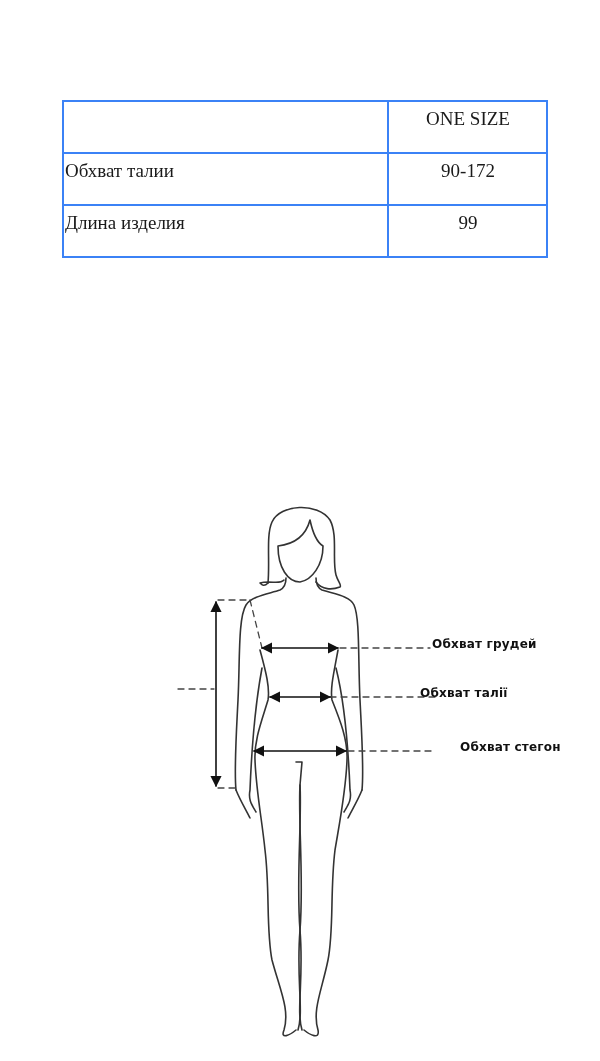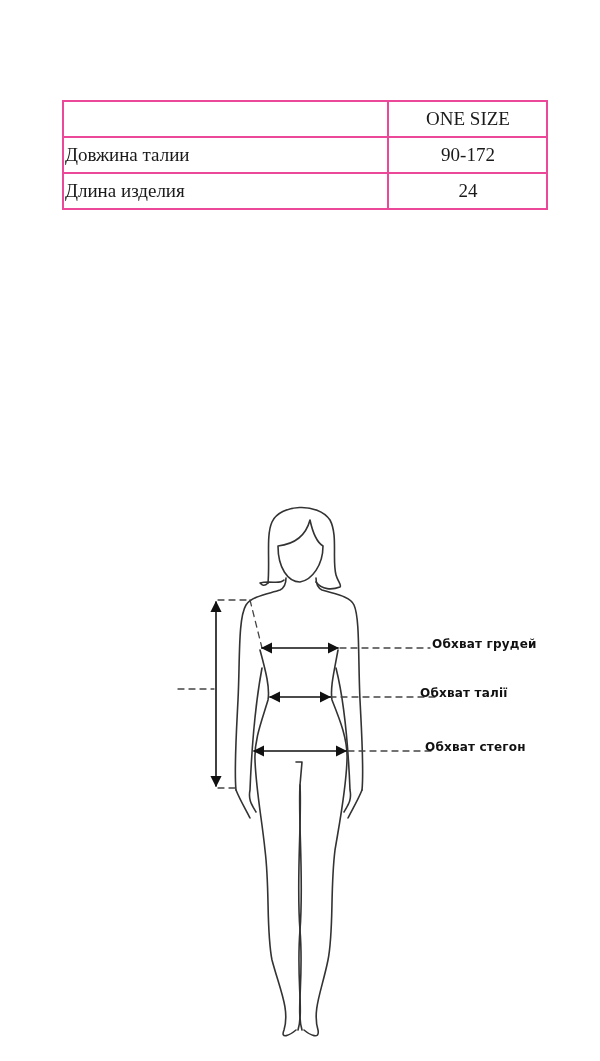--- a/index.html
+++ b/index.html
@@ -4,21 +4,21 @@
   <style>
     html, body { margin: 0; padding: 0; background: #ffffff; }
     body { width: 600px; height: 1061px; position: relative; overflow: hidden; }
     .size-table {
       position: absolute; left: 62px; top: 100px;
       width: 486px; border-collapse: collapse;
       font-family: "Liberation Serif", "DejaVu Serif", serif;
       font-size: 19px; color: #1a1a1a;
     }
     .size-table td {
-      border: 2px solid #ec4899; height: 34px; padding: 0 0 0 1px;
+      border: 2px solid #3b82f6; height: 34px; padding: 0 0 16px 1px;
       vertical-align: middle; white-space: nowrap;
     }
     .size-table td.label-col { width: 322px; text-align: left; }
     .size-table td.value-col { text-align: center; }
     .diagram { position: absolute; left: 0; top: 480px; width: 600px; height: 581px; }
     .diagram svg { position: absolute; left: 0; top: 0; }
     .dlabel {
       position: absolute; font-family: "DejaVu Sans", "Liberation Sans", sans-serif;
       font-size: 12px; font-weight: bold; color: #111; white-space: nowrap; letter-spacing: 0.2px;
     }
@@ -27,26 +27,26 @@
 </head>
 <body>
 
 <table class="size-table">
   <tbody>
       <tr>
     <td class="label-col"></td>
     <td class="value-col">ONE SIZE</td>
   </tr>
   <tr>
-    <td class="label-col">Довжина талии</td>
+    <td class="label-col">Обхват талии</td>
     <td class="value-col">90-172</td>
   </tr>
   <tr>
     <td class="label-col">Длина изделия</td>
-    <td class="value-col">24</td>
+    <td class="value-col">99</td>
   </tr>
 </tbody>
   </table>
 
 <div class="diagram">
   <svg width="600" height="581" viewBox="0 480 600 581" fill="none" stroke="#333" stroke-width="1.6" stroke-linecap="round" stroke-linejoin="round">
     <defs>
       <marker id="ah" viewBox="0 0 10 10" refX="9" refY="5" markerWidth="7" markerHeight="7" orient="auto-start-reverse">
         <path d="M0,0 L10,5 L0,10 z" fill="#111" stroke="none"></path>
       </marker>
@@ -84,14 +84,14 @@
     <g stroke="#111" stroke-width="1.6">
       <line x1="216" y1="602" x2="216" y2="786" marker-start="url(#ah)" marker-end="url(#ah)"></line>
       <line x1="262" y1="648" x2="338" y2="648" marker-start="url(#ah)" marker-end="url(#ah)"></line>
       <line x1="270" y1="697" x2="330" y2="697" marker-start="url(#ah)" marker-end="url(#ah)"></line>
       <line x1="254" y1="751" x2="346" y2="751" marker-start="url(#ah)" marker-end="url(#ah)"></line>
     </g>
   </svg>
 
   <div class="dlabel" style="left:432px; top:157px;">Обхват грудей</div>
   <div class="dlabel" style="left:420px; top:206px;">Обхват талії</div>
-  <div class="dlabel" style="left:425px; top:260px;">Обхват стегон</div>
+  <div class="dlabel" style="left:460px; top:260px;">Обхват стегон</div>
 </div>
 
 </body></html>

